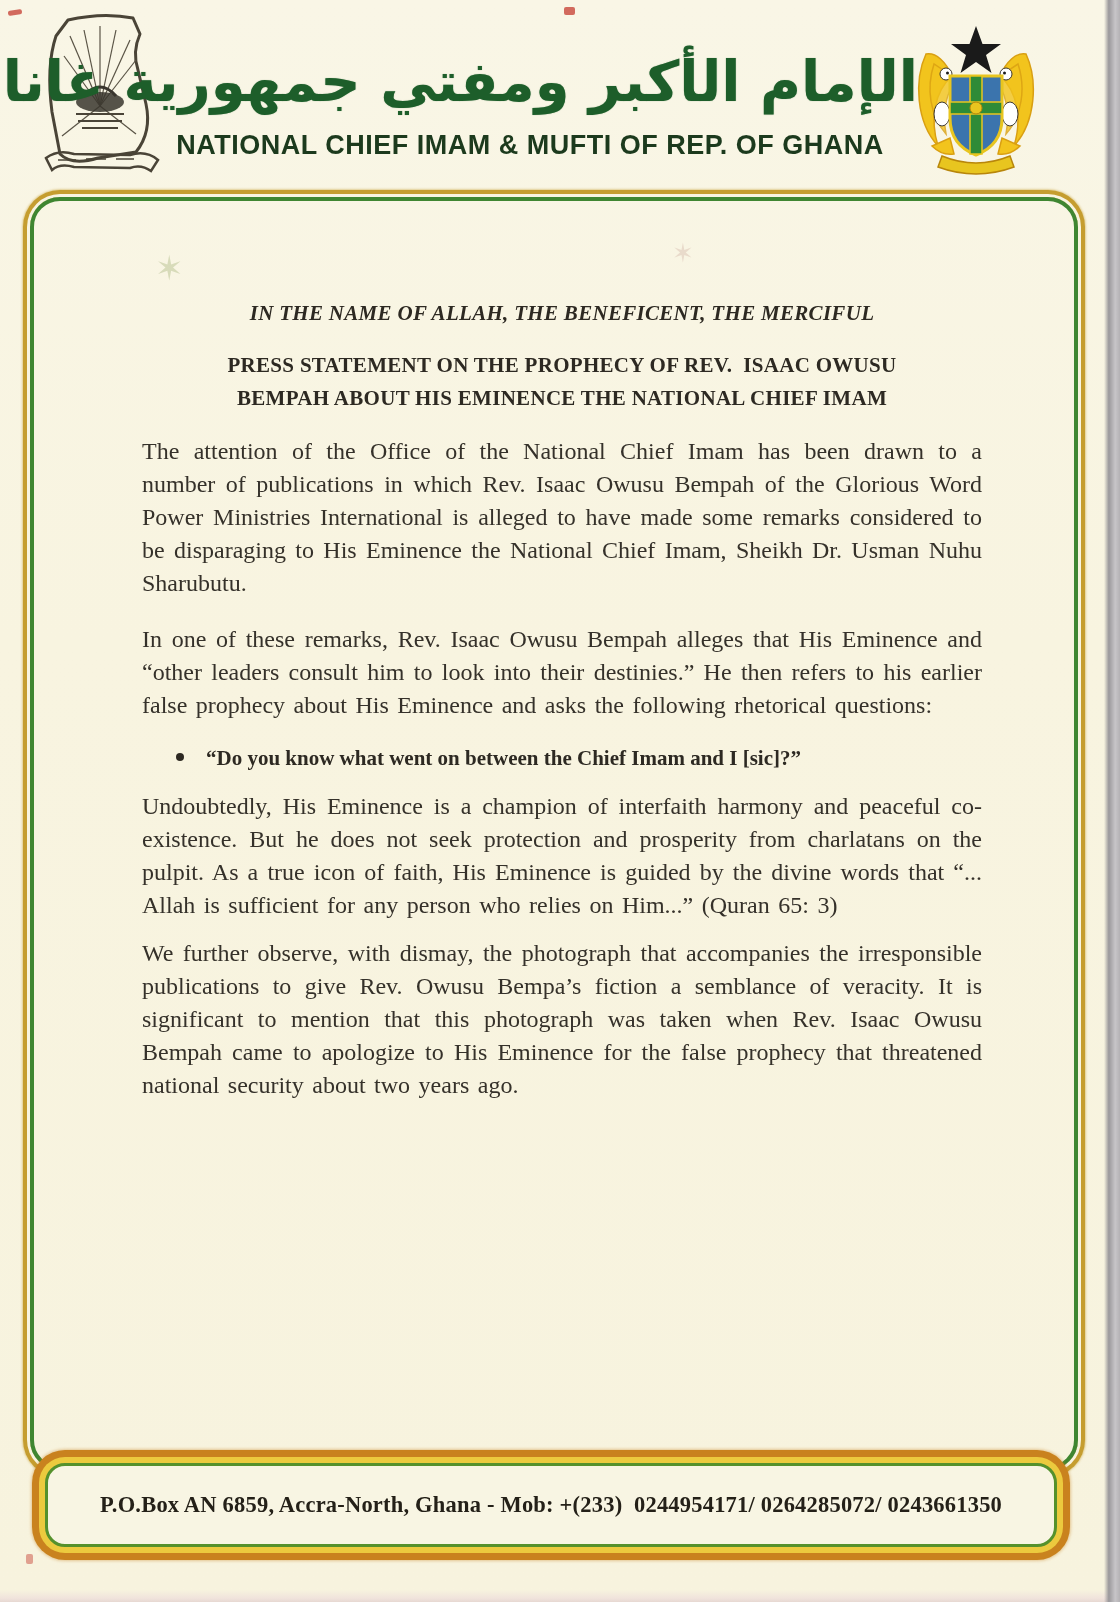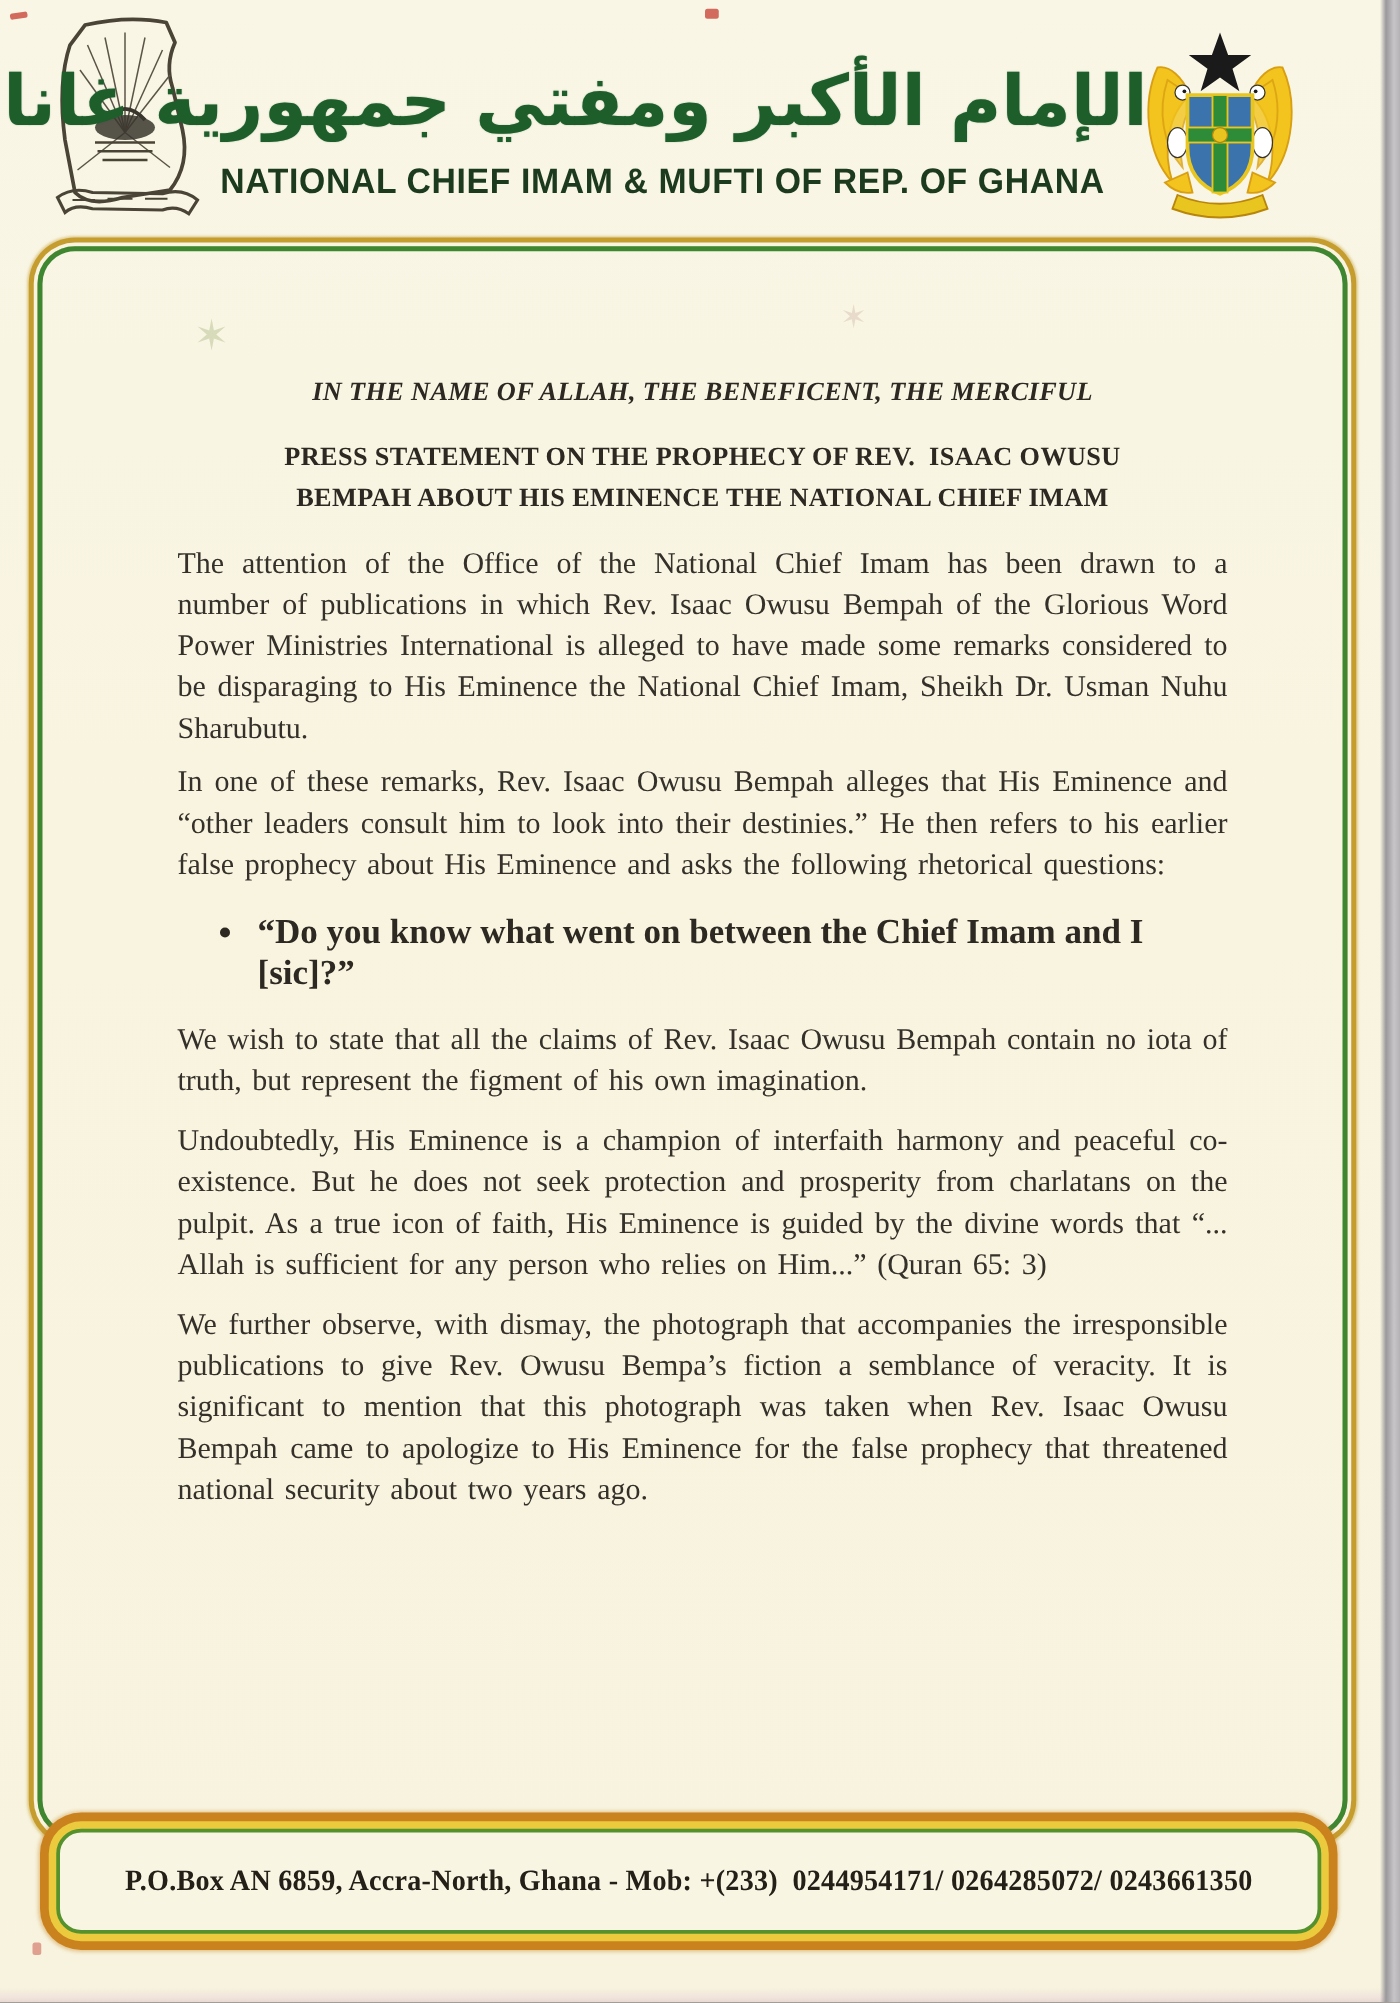--- a/index.html
+++ b/index.html
@@ -67,21 +67,21 @@
     font-size: 24px; line-height: 33px; color: #35312a;
     word-spacing: 2.5px;
   }
   .first-par { margin-top: 20px; }
   .bullets { margin: 20px 0 4px 34px; }
   .bullet-row { display: flex; align-items: baseline; margin-top: 11px; }
   .bullet-dot {
     width: 8px; height: 8px; border-radius: 50%; background: #2d2922;
     margin-right: 22px; flex: 0 0 auto; transform: translateY(-4px);
   }
-  .bullet-text { font-weight: bold; font-size: 28px; line-height: 33px; color: #2d2922; }
+  .bullet-text { font-weight: bold; font-size: 21px; line-height: 33px; color: #2d2922; }
   .after-bullets { margin-top: 21px; }
   
   .wm-star { position: absolute; font-size: 34px; color: rgba(140,160,90,.30); }
   .wm-star.s1 { left: 155px; top: 248px; }
   .wm-star.s2 { left: 672px; top: 238px; color: rgba(195,150,140,.28); font-size: 26px; }
   .scan-mark { position: absolute; background: rgba(196,59,47,.75); border-radius: 2px; }
   .scan-mark.m1 { left: 8px;  top: 10px; width: 14px; height: 5px; transform: rotate(-8deg); }
   .scan-mark.m2 { left: 564px; top: 7px; width: 11px; height: 8px; }
   .scan-mark.m3 { left: 26px; top: 1554px; width: 7px; height: 10px; opacity: .6; }
   
@@ -185,30 +185,29 @@
 
     <div class="bismillah">IN THE NAME OF ALLAH, THE BENEFICENT, THE MERCIFUL</div>
 
     <div class="press-title">
       <div>PRESS STATEMENT ON THE PROPHECY OF REV.  ISAAC OWUSU</div>
       <div>BEMPAH ABOUT HIS EMINENCE THE NATIONAL CHIEF IMAM</div>
     </div>
 
     <p class="doc-par first-par">The attention of the Office of the National Chief Imam has been drawn to a number of publications in which Rev. Isaac Owusu Bempah of the Glorious Word Power Ministries International is alleged to have made some remarks considered to be disparaging to His Eminence the National Chief Imam, Sheikh Dr. Usman Nuhu Sharubutu.</p>
 
-    <p class="doc-par" style="margin-top:10px">In one of these remarks, Rev. Isaac Owusu Bempah alleges that His Eminence and “other leaders consult him to look into their destinies.” He then refers to his earlier false prophecy about His Eminence and asks the following rhetorical questions:</p>
+    <p class="doc-par" style="margin-top:23px">In one of these remarks, Rev. Isaac Owusu Bempah alleges that His Eminence and “other leaders consult him to look into their destinies.” He then refers to his earlier false prophecy about His Eminence and asks the following rhetorical questions:</p>
 
     <div class="bullets">
       <div class="bullet-row">
         <span class="bullet-dot"></span>
         <span class="bullet-text">“Do you know what went on between the Chief Imam and I [sic]?”</span>
       </div>
     </div>
 
-    <p class="doc-par after-bullets">We wish to state that all the claims of Rev. Isaac Owusu Bempah contain no iota of truth, but represent the figment of his own imagination.</p>
 
     <p class="doc-par">Undoubtedly, His Eminence is a champion of interfaith harmony and peaceful co-existence. But he does not seek protection and prosperity from charlatans on the pulpit. As a true icon of faith, His Eminence is guided by the divine words that “... Allah is sufficient for any person who relies on Him...” (Quran 65: 3)</p>
 
     <p class="doc-par">We further observe, with dismay, the photograph that accompanies the irresponsible publications to give Rev. Owusu Bempa’s fiction a semblance of veracity. It is significant to mention that this photograph was taken when Rev. Isaac Owusu Bempah came to apologize to His Eminence for the false prophecy that threatened national security about two years ago.</p>
 
 
   </div>
 
   <div class="footer-box">
     <div class="footer-text">P.O.Box AN 6859, Accra-North, Ghana - Mob: +(233)  0244954171/ 0264285072/ 0243661350</div>

